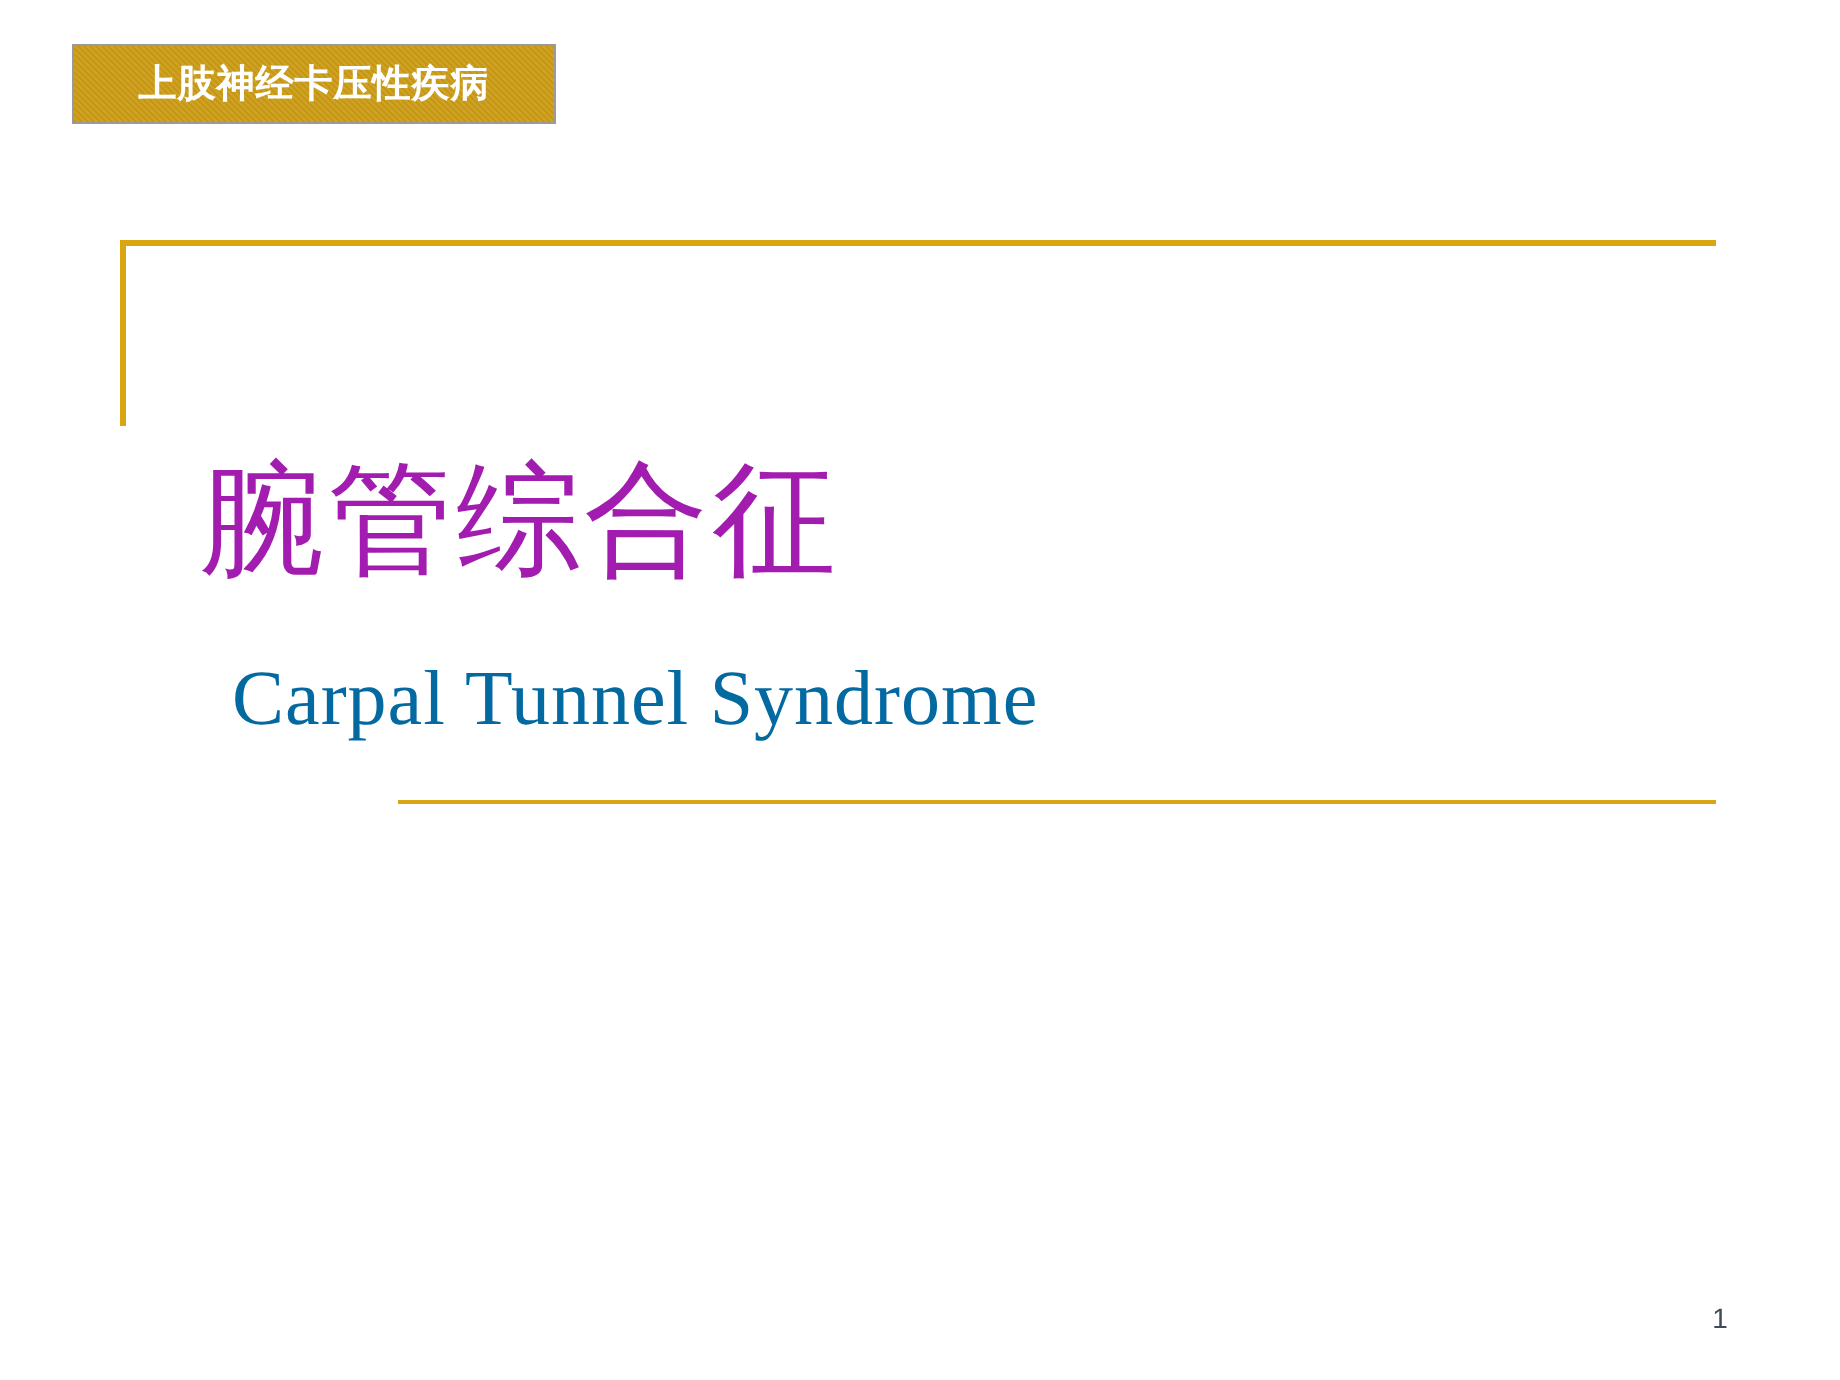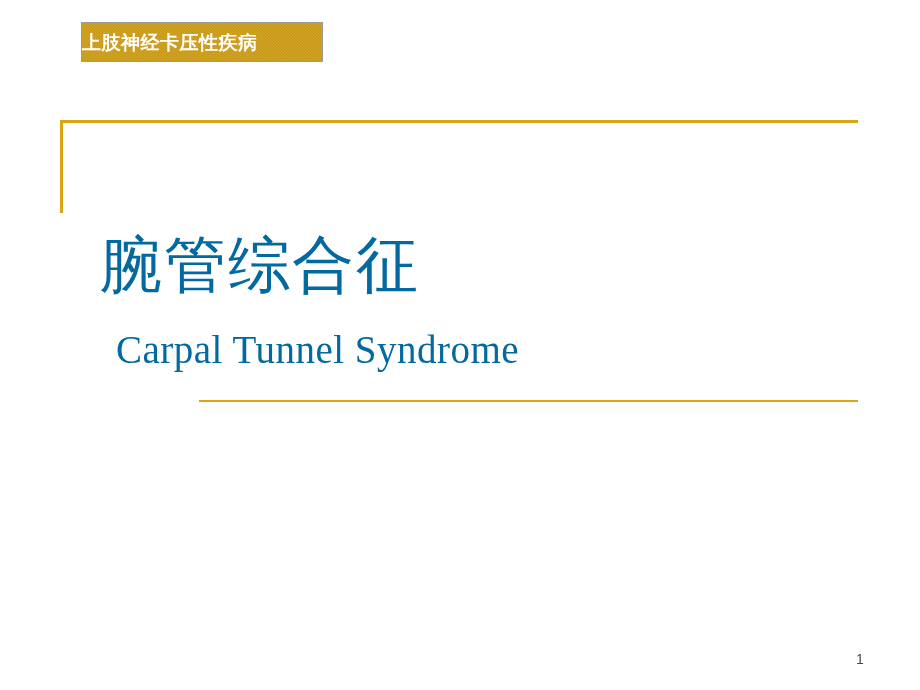--- a/index.html
+++ b/index.html
@@ -26,22 +26,21 @@
     height: 40px;
     background-color: #c8970d;
     background-image:
       linear-gradient(45deg, rgba(255,255,255,0.10) 25%, transparent 25%, transparent 50%,
                       rgba(255,255,255,0.10) 50%, rgba(255,255,255,0.10) 75%, transparent 75%);
     background-size: 3px 3px;
     border: 1px solid #9a9a9a;
     box-sizing: border-box;
     display: flex;
     align-items: center;
-    justify-content: flex-start;
-    margin-left: 45px;
+    justify-content: center;
   }
 
   .section-banner-label {
     color: #ffffff;
     font-family: "DejaVu Sans", "Liberation Sans", sans-serif;
     font-size: 19px;
     font-weight: bold;
     letter-spacing: 0.5px;
     line-height: 1;
     white-space: nowrap;
@@ -73,22 +72,22 @@
     width: 659px;
     height: 2px;
     background: #d9a513;
   }
 
   
   .title-cn {
     position: absolute;
     left: 100px;
     top: 231px;
-    color: #0369a1;
-    font-family: Liberation Serif, serif;
+    color: #a21caf;
+    font-family: Liberation Mono, monospace;
     font-size: 62px;
     font-weight: normal;
     line-height: 1.1;
     letter-spacing: 2px;
     white-space: nowrap;
   }
 
   .title-en {
     position: absolute;
     left: 116px;

